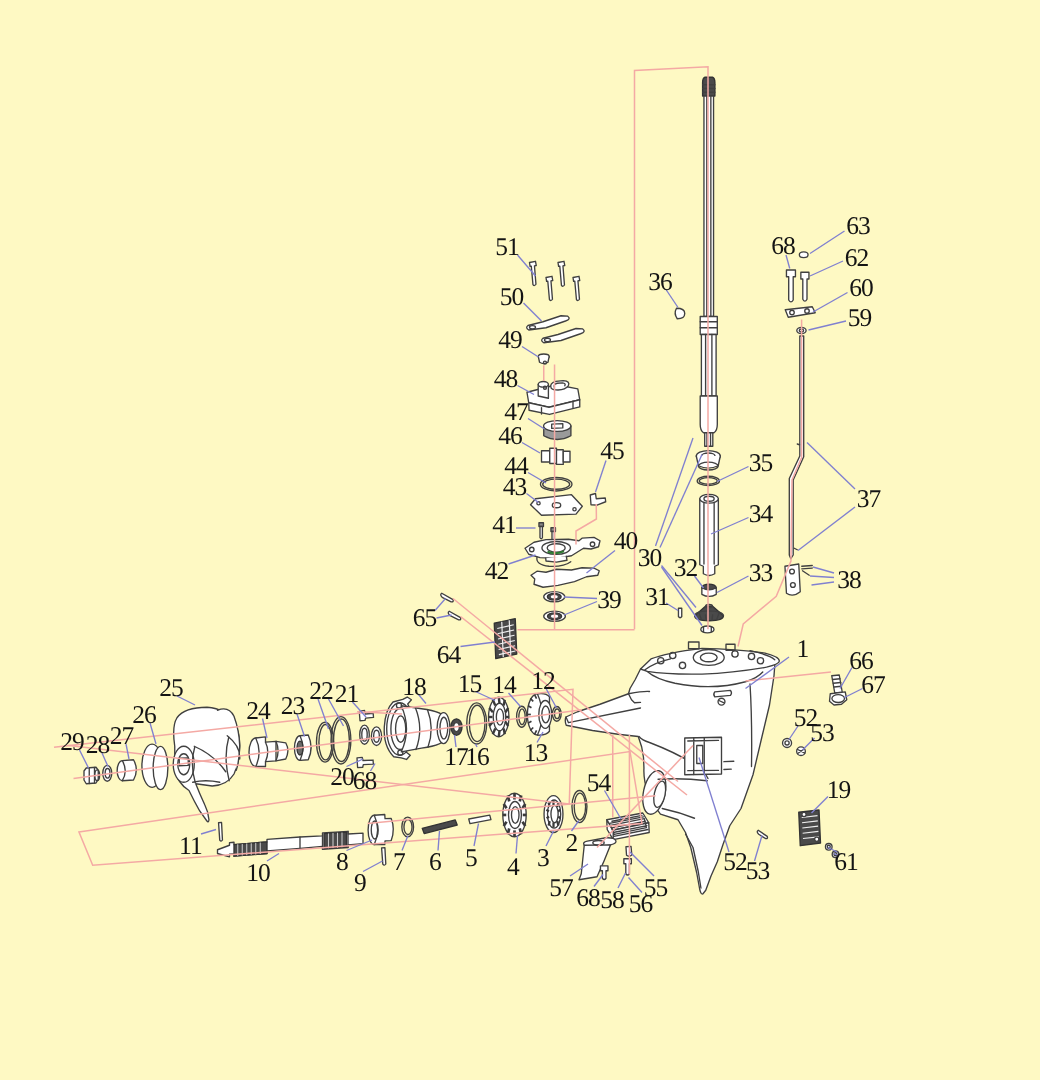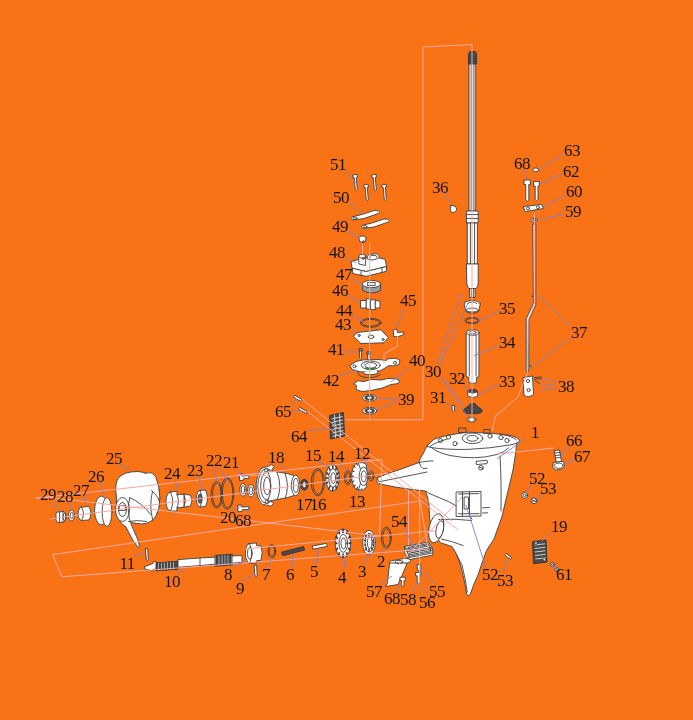--- a/index.html
+++ b/index.html
@@ -1,16 +1,16 @@
 <!DOCTYPE html>
 <html><head>
 <meta charset="utf-8">
 <style>
 html,body{margin:0;padding:0;background:#ffffff;}
-#stage{width:693px;height:720px;position:relative;overflow:hidden;background:#f97316;}
+#stage{width:693px;height:720px;position:relative;overflow:hidden;background:#fef9c3;}
 text{font-family:"Liberation Serif",serif;font-size:17px;fill:#141414;letter-spacing:-0.6px;}
 .ln{stroke:#8080d0;stroke-width:0.9;fill:none;}
 .rd{stroke:#f4a9a4;stroke-width:1;fill:none;}
 .k{stroke:#404040;stroke-width:0.9;fill:none;stroke-linejoin:round;stroke-linecap:round;}
 .kw{stroke:#404040;stroke-width:0.9;fill:#ffffff;stroke-linejoin:round;stroke-linecap:round;}
 .kd{stroke:#333;stroke-width:0.9;fill:#4a4a4a;stroke-linejoin:round;}
 </style>
 </head>
 <body>
 <div id="stage">

